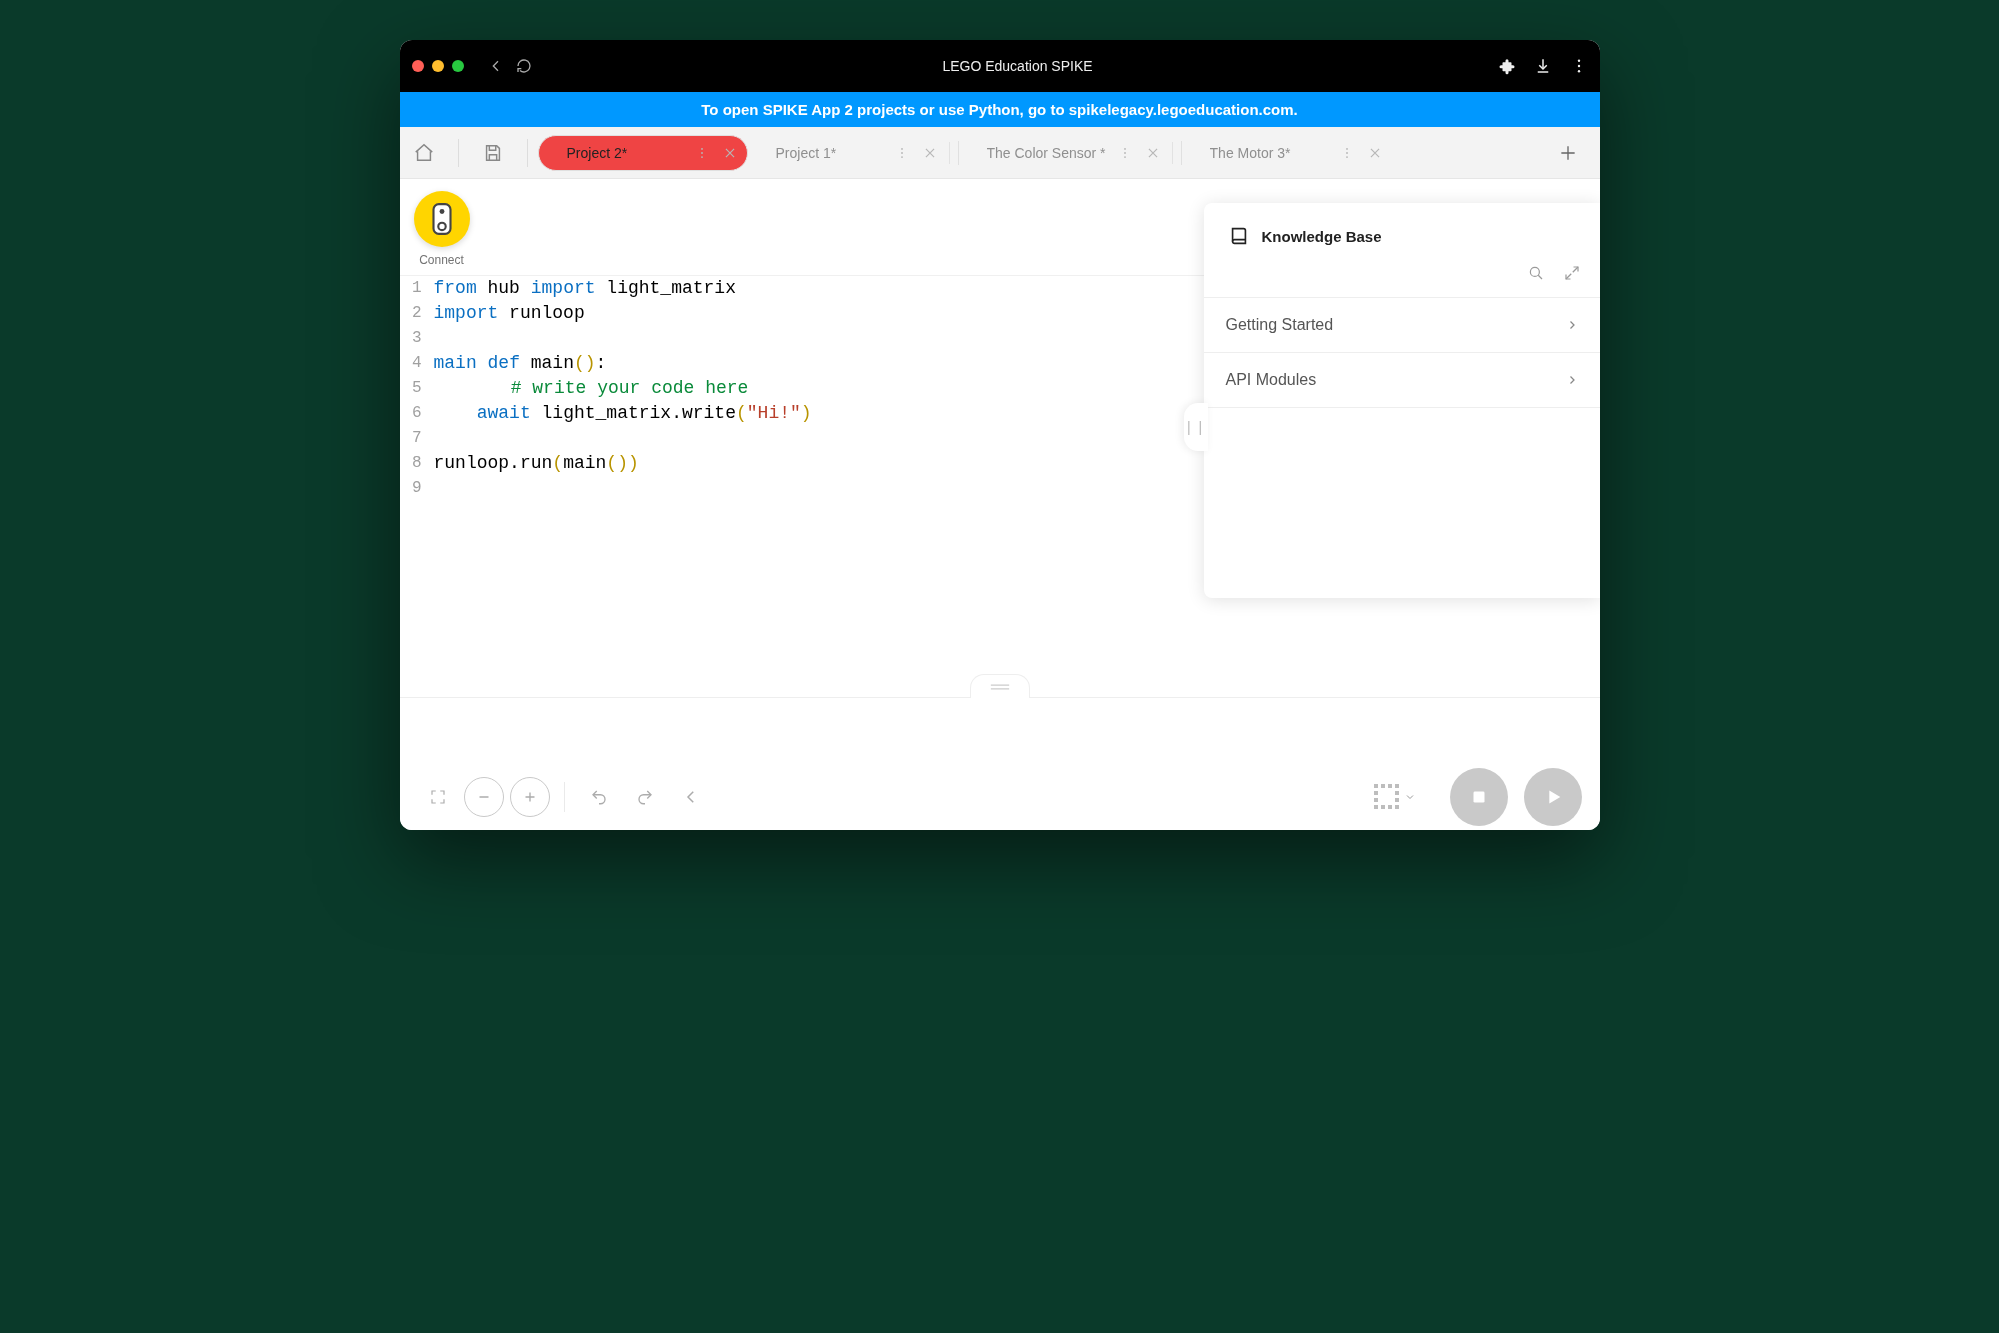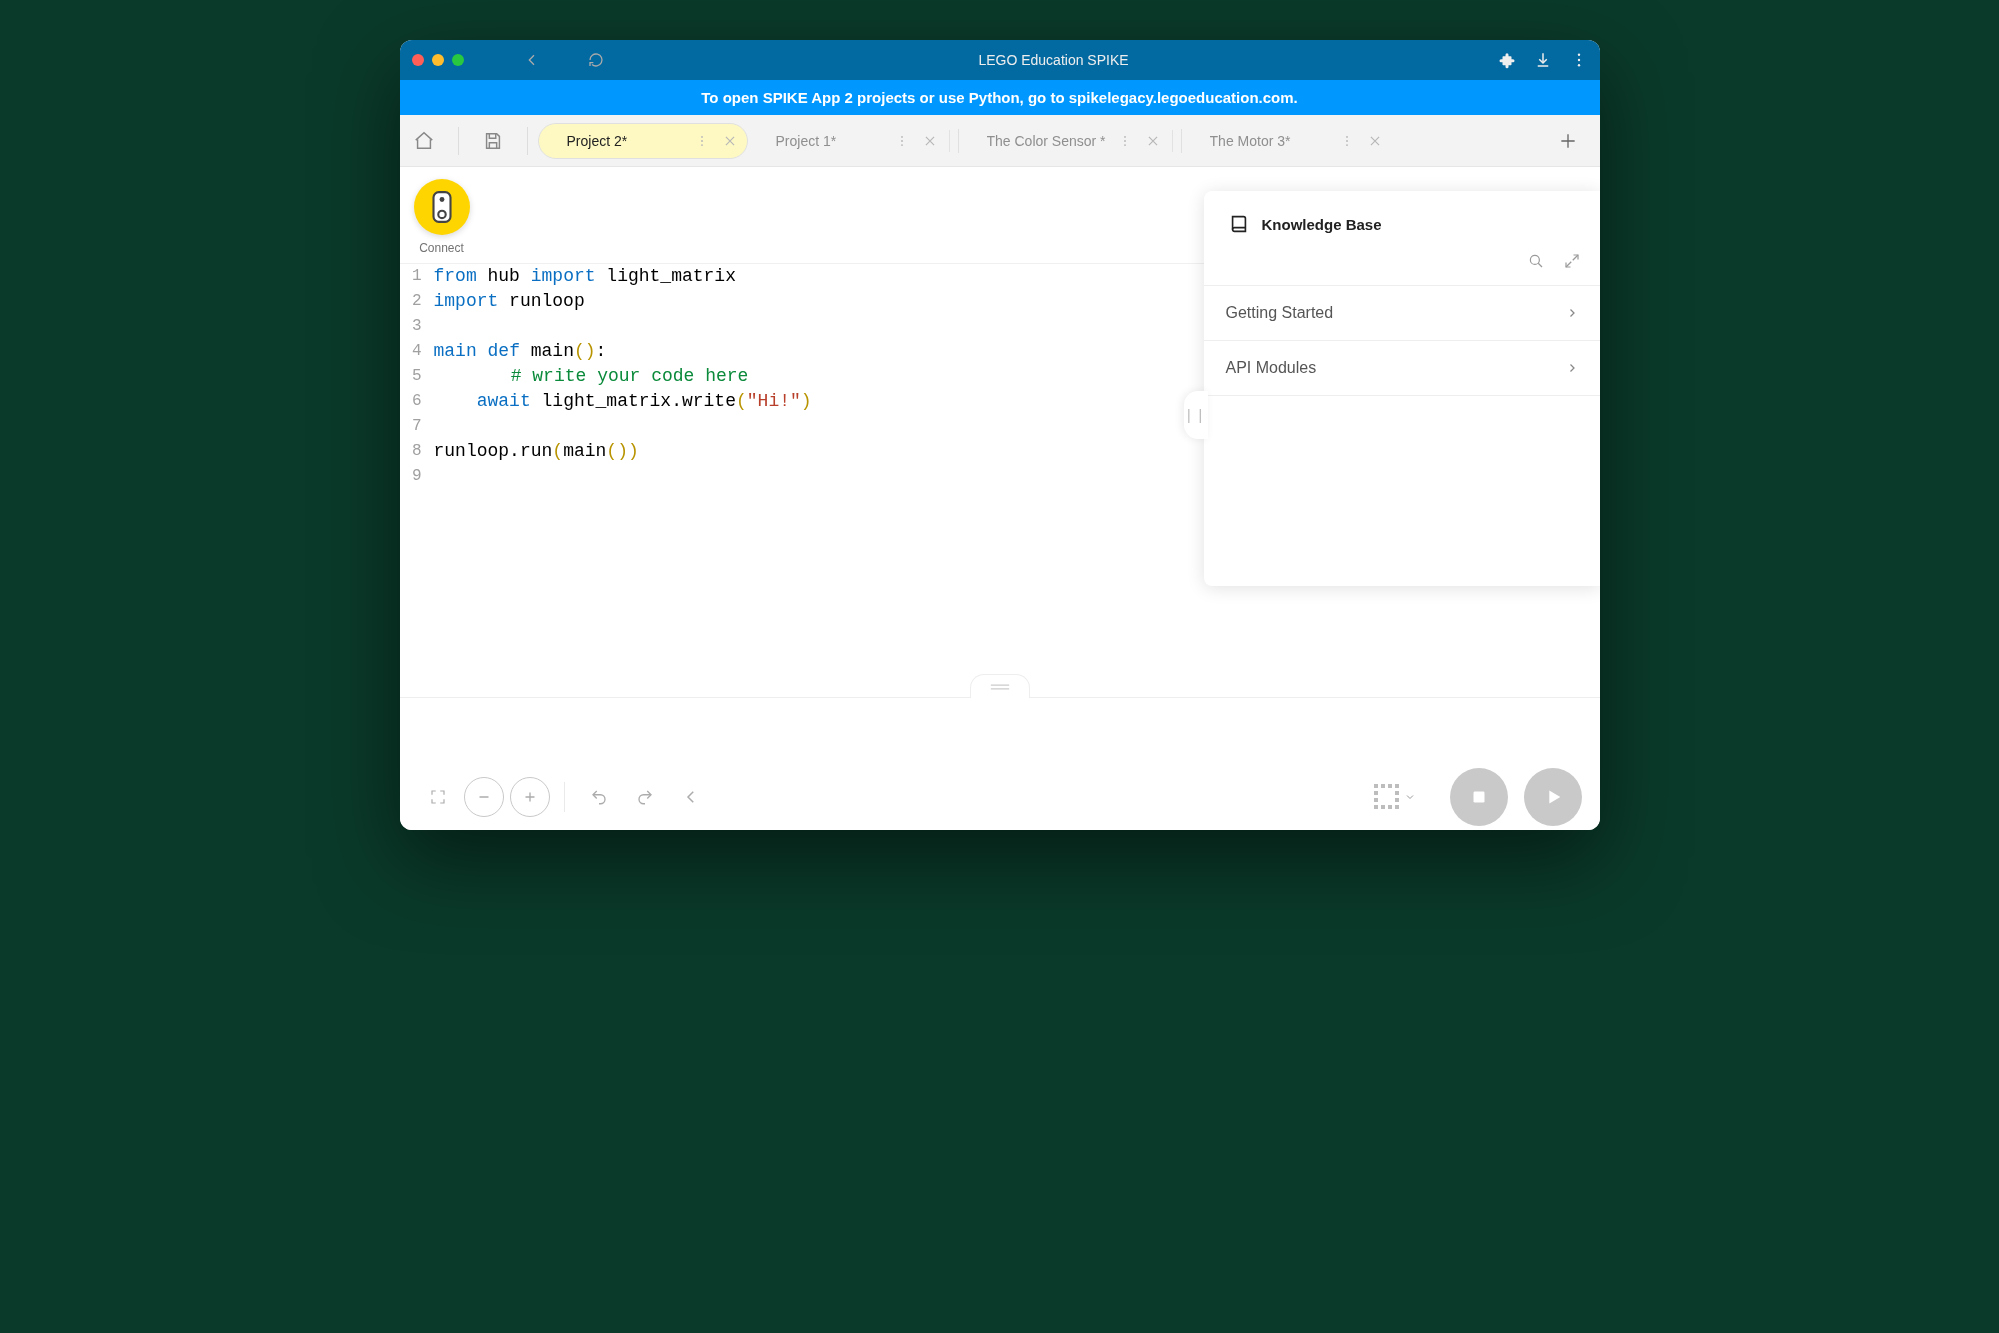--- a/index.html
+++ b/index.html
@@ -12,29 +12,28 @@
     background: #fff;
     border-radius: 12px;
     overflow: hidden;
     display: flex;
     flex-direction: column;
     box-shadow: 0 30px 80px rgba(0,0,0,0.5);
     position: relative;
   }
   
   .titlebar {
-    height: 40px;
-    background: #0369a1;
+    height: 52px;
+    background: #000000;
     display: flex;
     align-items: center;
     padding: 0 12px;
     color: #fff;
     font-size: 14px;
     flex-shrink: 0;
-    gap: 36px;
   }
   .traffic { display: flex; gap: 8px; margin-right: 18px; }
   .traffic .dot { width: 12px; height: 12px; border-radius: 50%; }
   .dot.red { background: #ff5f57; }
   .dot.yellow { background: #ffbd2e; }
   .dot.green { background: #28c840; }
   .nav-btn { width: 28px; height: 28px; display:flex; align-items:center; justify-content:center; color:#aaa; border-radius:4px; }
   .nav-btn svg { width:16px; height:16px; }
   .title-center { flex:1; text-align:center; font-weight:500; color:#eee; }
   .title-right { display:flex; gap:18px; align-items:center; }
@@ -71,21 +70,21 @@
   .tab {
     display:flex; align-items:center; gap:10px;
     padding: 0 8px 0 28px;
     height:36px;
     color:#8f8f8f;
     font-size:14px;
     min-width: 210px;
     position:relative;
   }
   .tab.active {
-    background:#fef9c3;
+    background:#ef4444;
     border:1px solid #e0e0e0;
     border-radius:18px;
     color:#222;
     font-weight:500;
   }
   .tab .grow { flex:1; white-space:nowrap; overflow:hidden; text-overflow:ellipsis; }
   .tab .tico { width:18px; height:18px; display:flex; align-items:center; justify-content:center; color:#b7b7b7; }
   .tab .tico svg { width:14px; height:14px; }
   .tab .vsep { width:1px; height:22px; background:#e2e2e2; margin-left:auto; }
   .add-tab { width:44px; height:44px; display:flex; align-items:center; justify-content:center; color:#666; }

